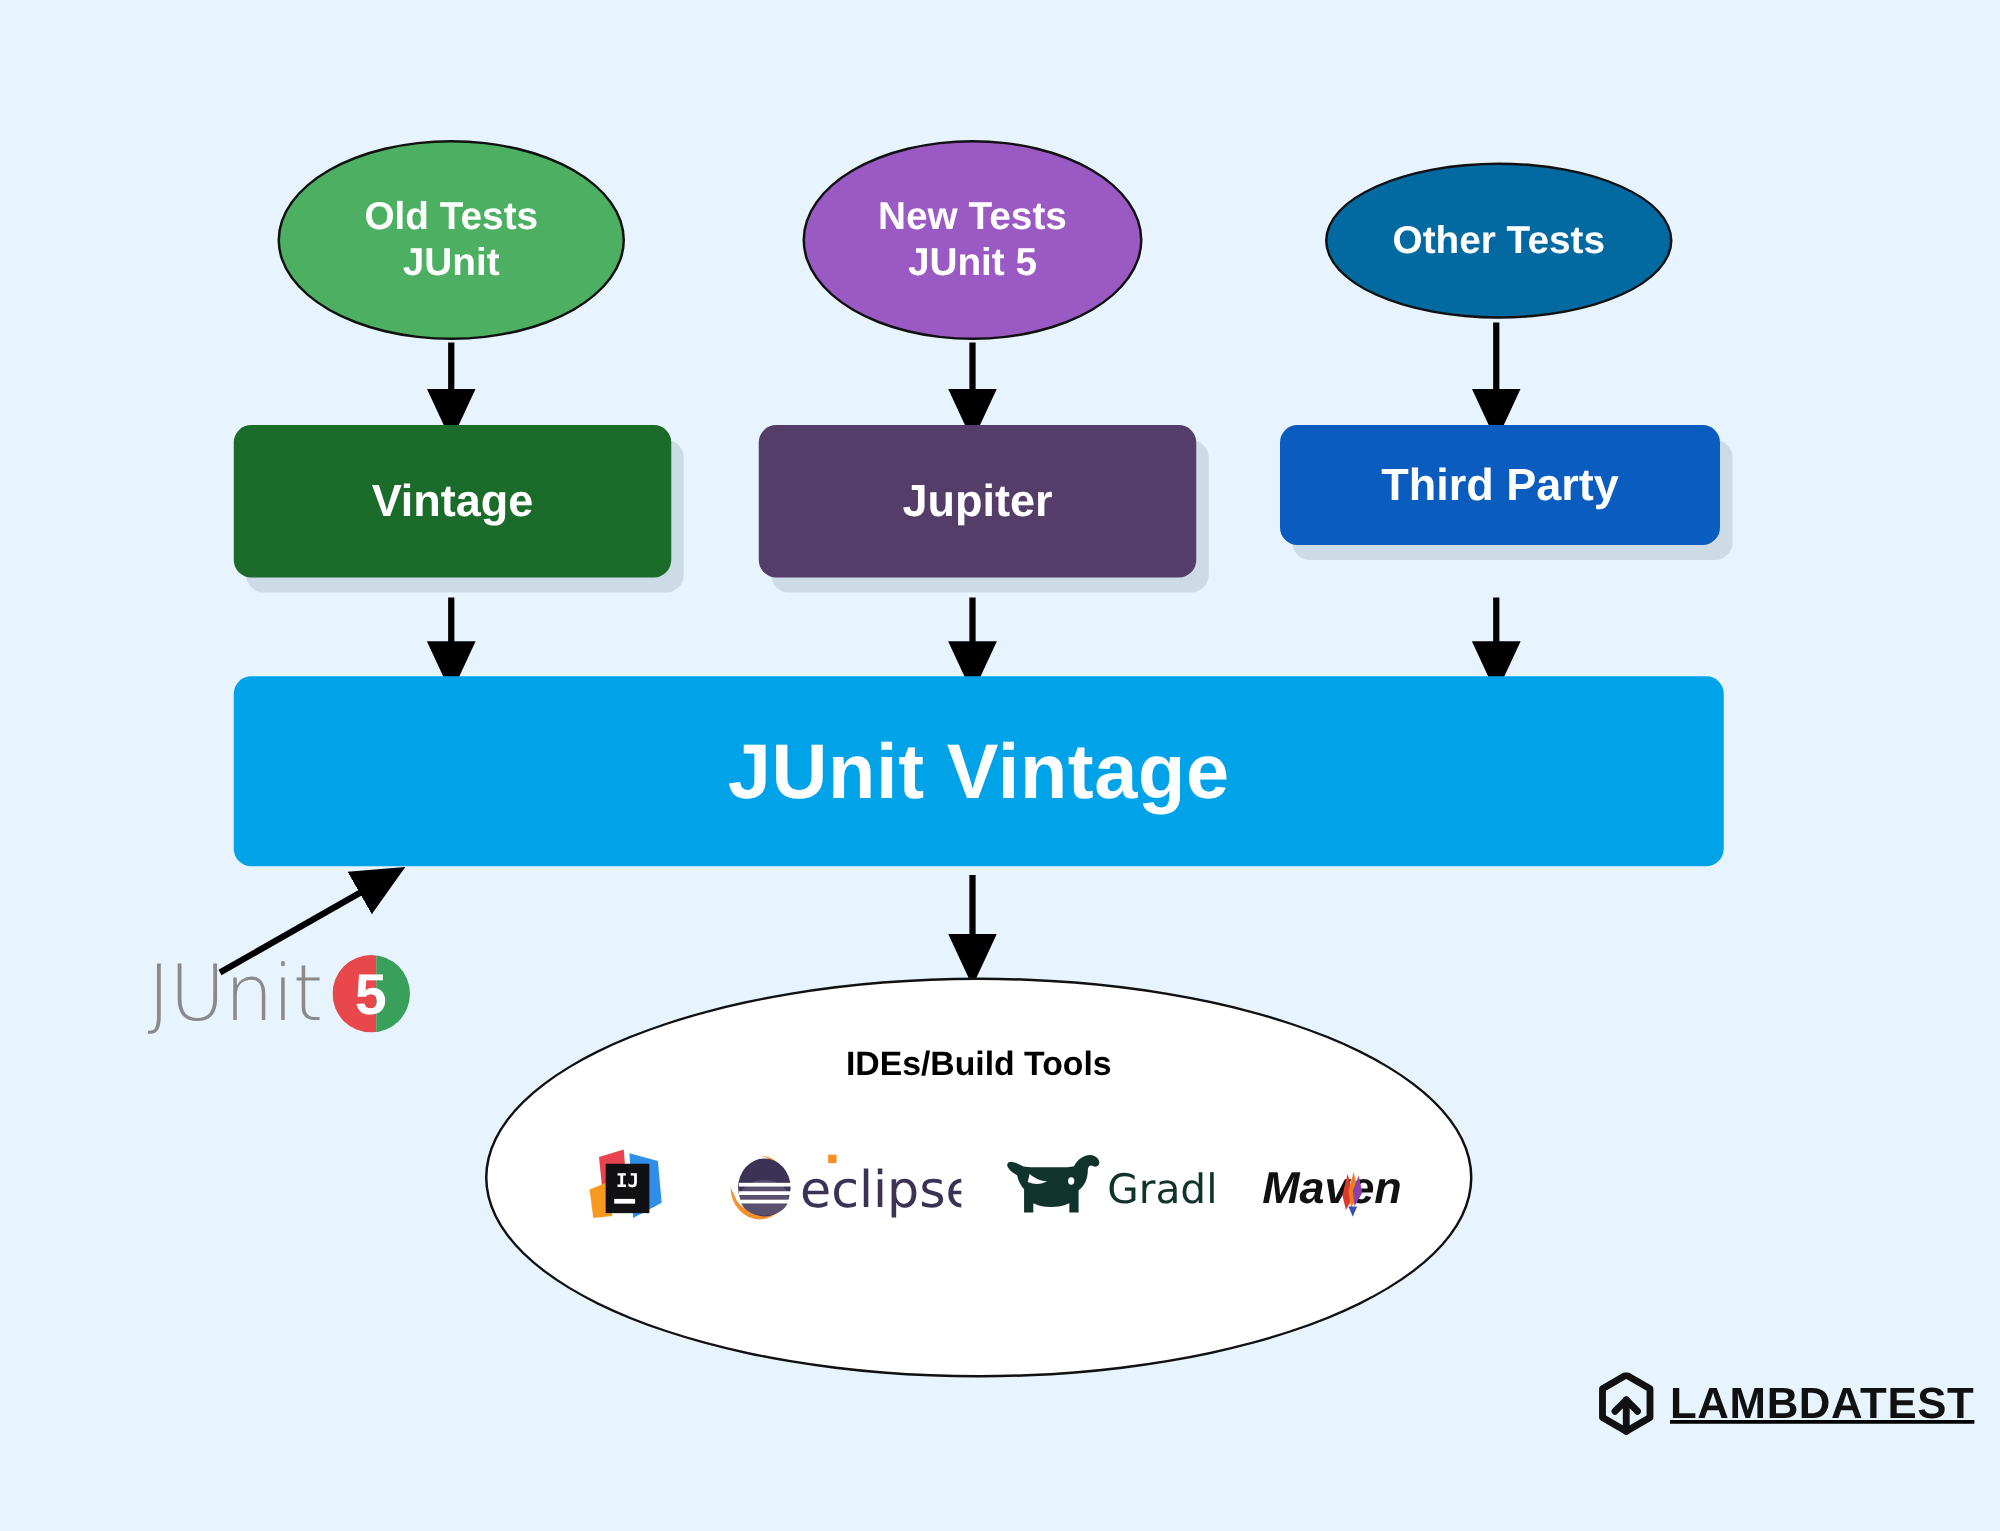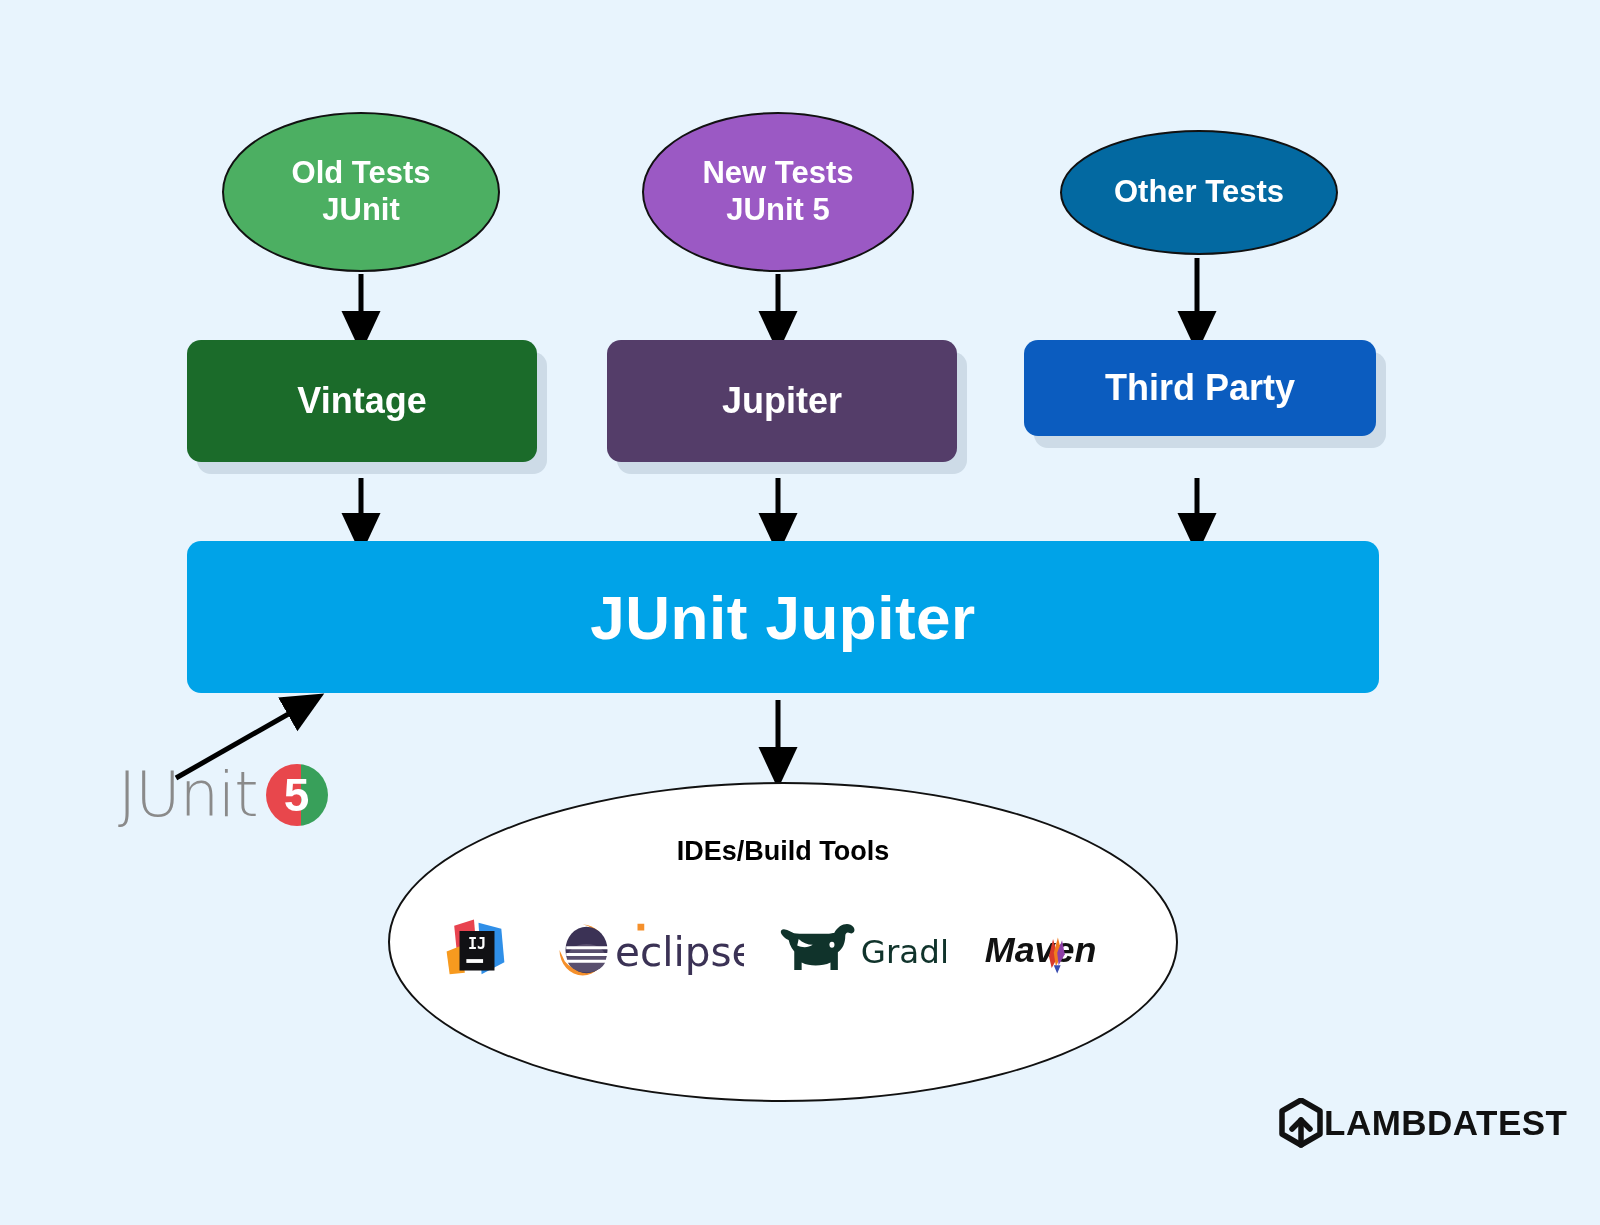--- a/index.html
+++ b/index.html
@@ -92,26 +92,26 @@
     left: 0;
     top: 52px;
     width: 100%;
     text-align: center;
     font-size: 27px;
     font-weight: bold;
     color: #000;
   }
   #tools-logos {
     position: absolute;
-    left: 4px;
+    left: 14px;
     top: 128px;
     width: 100%;
     display: flex;
     align-items: center;
-    justify-content: flex-end;
+    justify-content: space-between;
     gap: 34px;
     box-sizing: border-box;
     padding: 0 60px;
   }
   .logo-cell { display: flex; align-items: center; }
 
   
   #junit5-brand {
     position: absolute;
     left: 118px;
@@ -154,20 +154,22 @@
     font-family: "Liberation Sans", sans-serif;
   }
 
   
   #lambdatest-logo {
     position: absolute;
     left: 1278px;
     top: 1098px;
     display: flex;
     align-items: center;
+    gap: 12px;
+    text-decoration: underline;
   }
   #lambdatest-word {
     font-size: 35px;
     font-weight: bold;
     color: #111;
     letter-spacing: 0.5px;
   }
 
   
   #arrow-layer {
@@ -226,21 +228,21 @@
     <span>Vintage</span>
   </div>
   <div class="engine-box" id="box-jupiter">
     <span>Jupiter</span>
   </div>
   <div class="engine-box" id="box-third">
     <span>Third Party</span>
   </div>
 
   <div id="platform-bar">
-    <span>JUnit Jupiter</span>
+    <span>JUnit Vintage</span>
   </div>
 
   <div id="junit5-brand">
     <div id="junit5-word">JUnit</div>
     <div id="junit5-badge">
       <div class="half-l"></div>
       <div class="half-r"></div>
       <div class="num">5</div>
     </div>
   </div>

